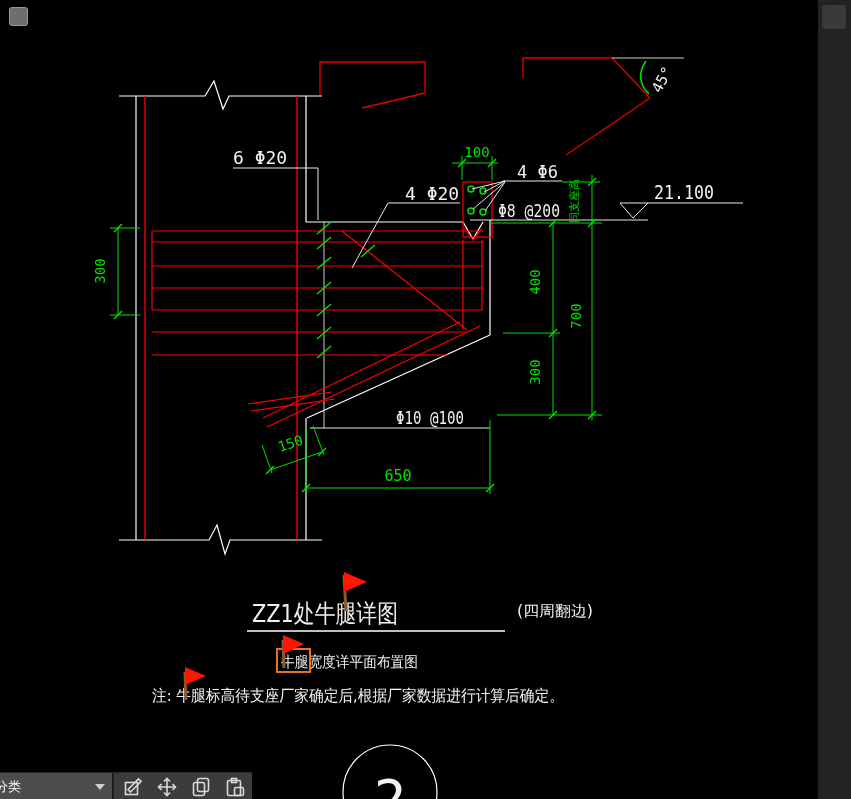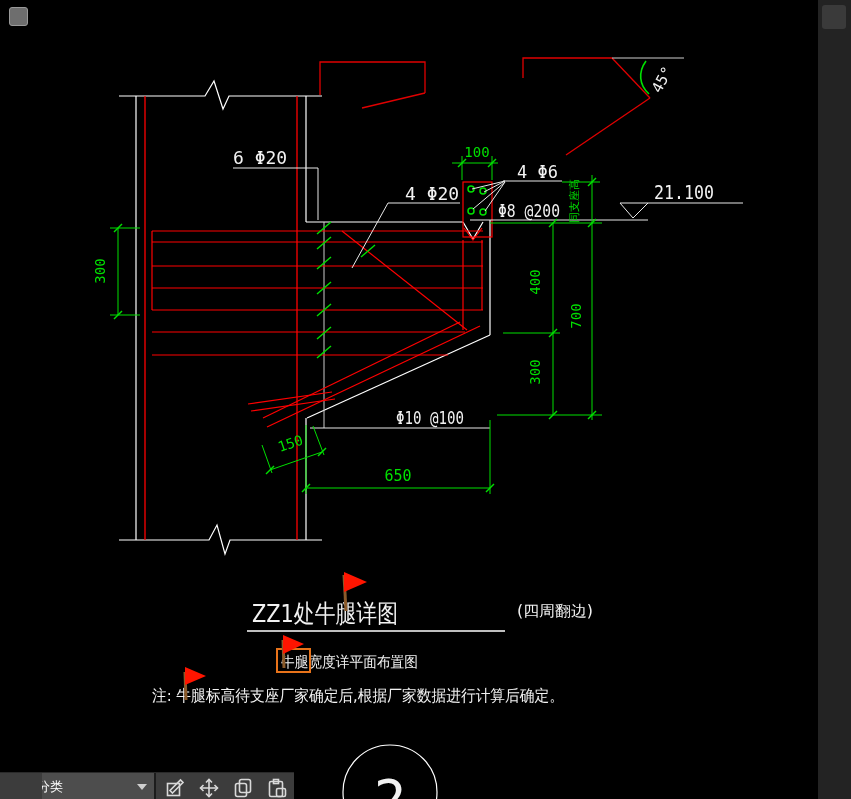--- a/index.html
+++ b/index.html
@@ -6,21 +6,21 @@
   #stage{position:relative;width:851px;height:799px;background:#000;font-family:"DejaVu Sans",sans-serif;}
   svg text{font-family:"DejaVu Sans Mono",monospace;}
   svg text.cjk{font-family:"DejaVu Sans",sans-serif;}
   .wtxt{fill:#f2f2f2;}
   .gtxt{fill:#00e000;}
   
   #right-strip{position:absolute;right:0;top:0;width:33px;height:799px;background:#232323;}
   #right-strip .sq{position:absolute;top:5px;left:4px;width:24px;height:24px;background:#3a3a3a;border-radius:3px;}
   #tl-square{position:absolute;left:9px;top:7px;width:17px;height:17px;background:#6e6e6e;border:1px solid #9a9a9a;border-radius:3px;}
   
-  #toolbar{position:absolute;left:0;top:772px;width:252px;height:27px;background:#3c3c3c;display:flex;align-items:flex-end;border-top:1px solid #2a2a2a;padding-left:42px;}
+  #toolbar{position:absolute;left:0;top:772px;width:252px;height:27px;background:#3c3c3c;display:flex;align-items:center;border-top:1px solid #2a2a2a;}
   #dropdown{position:relative;width:112px;height:27px;background:#4d4d4d;border-right:2px solid #1c1c1c;display:flex;align-items:center;overflow:hidden;}
   #dropdown .dd-label{color:#ffffff;font-size:13px;margin-left:-5px;white-space:nowrap;}
   #dropdown .caret{position:absolute;right:7px;top:11px;width:0;height:0;border-left:5px solid transparent;border-right:5px solid transparent;border-top:6px solid #cfcfcf;}
   .tool-btn{width:30px;height:24px;display:flex;align-items:center;justify-content:center;margin-left:4px;}
   .tool-btn svg{stroke:#d9d9d9;fill:none;stroke-width:1.6;}
 </style>
 </head>
 <body>
 
 <div id="stage">

